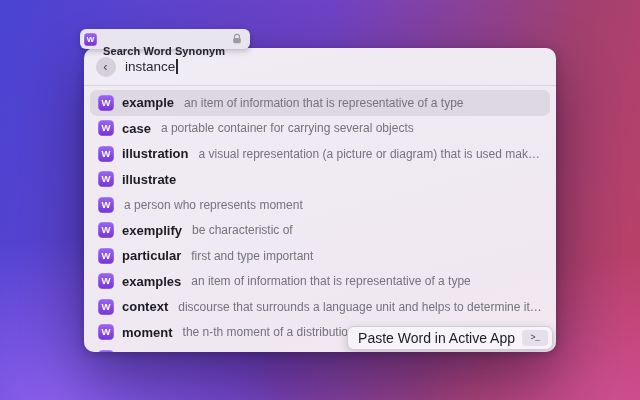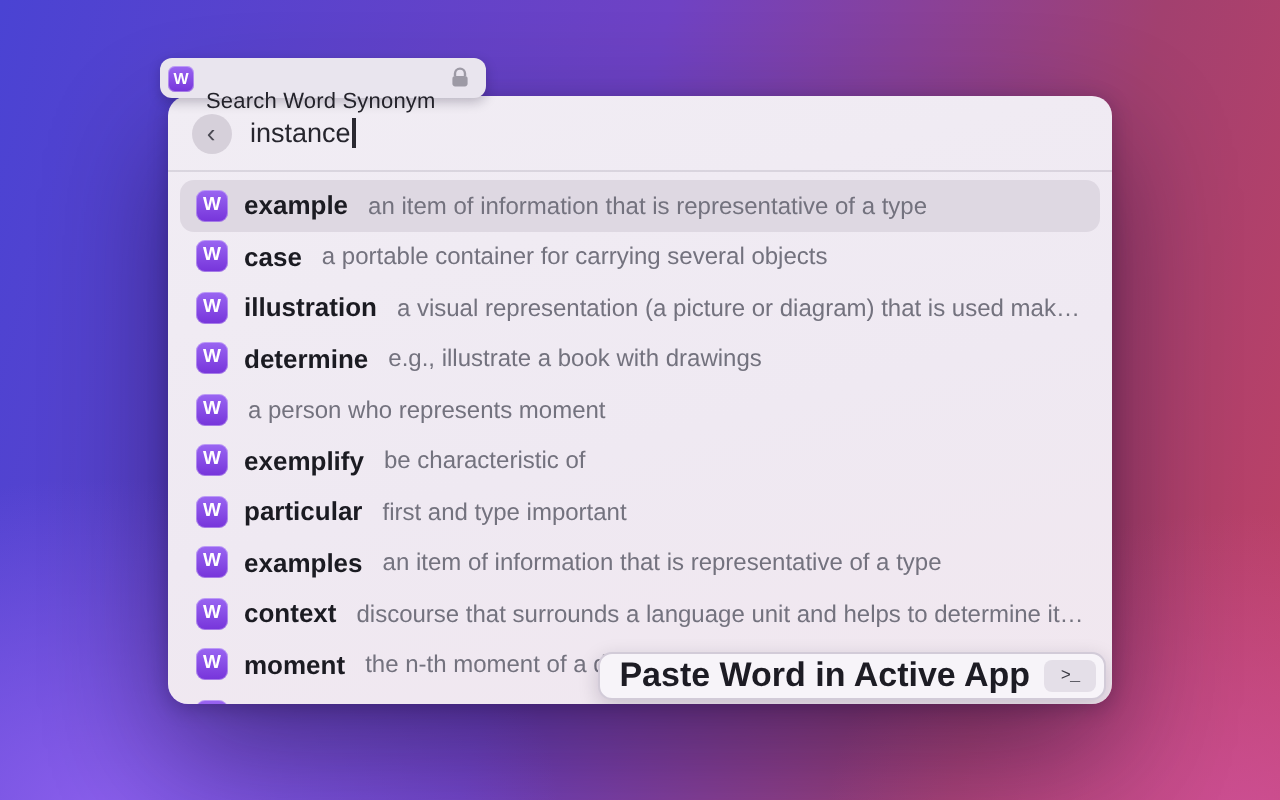--- a/index.html
+++ b/index.html
@@ -12,21 +12,21 @@
       linear-gradient(105deg,#4a43d3 0%,#6f42c4 45%,#a2406f 78%,#c04166 100%);
   }
 
   
   .badge{
     position:absolute;left:80px;top:29px;height:20px;z-index:3;
     display:flex;align-items:center;gap:6px;padding:0 7px 0 4px;
     background:#e9e5ee;border-radius:6px;
     box-shadow:0 2px 6px rgba(20,10,40,.25);
   }
-  .badge .label{font-size:11px;font-weight:400;color:#23222a;letter-spacing:.1px;white-space:nowrap;margin-top:24px;}
+  .badge .label{font-size:11px;font-weight:700;color:#23222a;letter-spacing:.1px;white-space:nowrap;margin-top:24px;}
   .wicon-sm{
     width:13px;height:13px;border-radius:3.5px;flex:0 0 auto;
     background:linear-gradient(180deg,#9a66f2,#7634da);
     color:#fff;font-weight:700;font-size:8px;line-height:13px;text-align:center;
     box-shadow:inset 0 0 0 .5px rgba(255,255,255,.35);
   }
   .lock{width:12px;height:12px;flex:0 0 auto;opacity:.75;}
 
   
   .panel{
@@ -61,21 +61,21 @@
   .desc{font-size:12px;color:#73727e;white-space:nowrap;overflow:hidden;
     text-overflow:ellipsis;flex:1 1 auto;min-width:0;padding-left:2px;}
 
   
   .action{
     position:absolute;right:3px;bottom:2px;height:22px;z-index:4;
     display:flex;align-items:center;gap:7px;padding:0 4px 0 10px;
     background:#f7f4f9;border:1px solid #d2cbd8;border-radius:7px;
     box-shadow:0 3px 10px rgba(20,10,40,.18);cursor:pointer;
   }
-  .action .alabel{font-size:17px;font-weight:700;color:#1d1c24;white-space:nowrap;}
+  .action .alabel{font-size:14px;font-weight:400;color:#1d1c24;white-space:nowrap;}
   .keycap{
     min-width:20px;height:16px;border-radius:4px;background:#e4dfe8;
     display:flex;align-items:center;justify-content:center;padding:0 3px;
     font-family:"Liberation Mono","DejaVu Sans Mono",monospace;
     font-size:8.5px;color:#3c3b44;letter-spacing:-.5px;
   }
 </style>
 </head>
 <body>
 
@@ -109,22 +109,21 @@
       <span class="word">case</span>
       <span class="desc">a portable container for carrying several objects</span>
     </div>
     <div class="row">
       <span class="wicon">W</span>
       <span class="word">illustration</span>
       <span class="desc">a visual representation (a picture or diagram) that is used make some subject more pleasing o…</span>
     </div>
     <div class="row">
       <span class="wicon">W</span>
-      <span class="word">determine</span>
-      <span class="desc">e.g., illustrate a book with drawings</span>
+      <span class="word">illustrate</span>
     </div>
     <div class="row">
       <span class="wicon">W</span>
       <span class="desc">a person who represents moment</span>
     </div>
     <div class="row">
       <span class="wicon">W</span>
       <span class="word">exemplify</span>
       <span class="desc">be characteristic of</span>
     </div>

